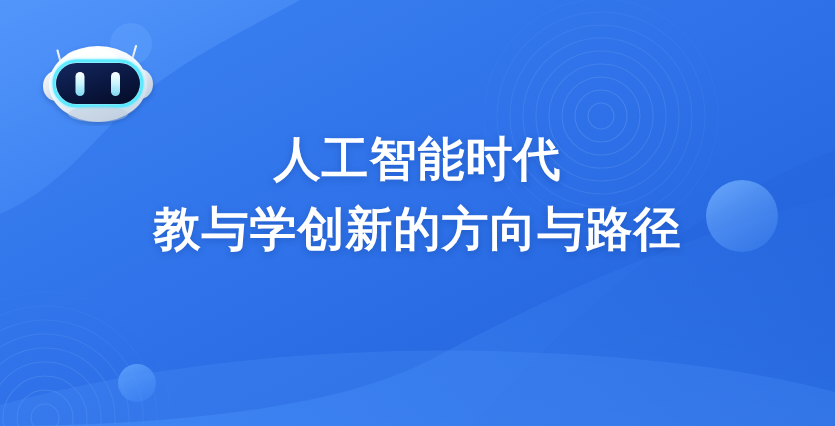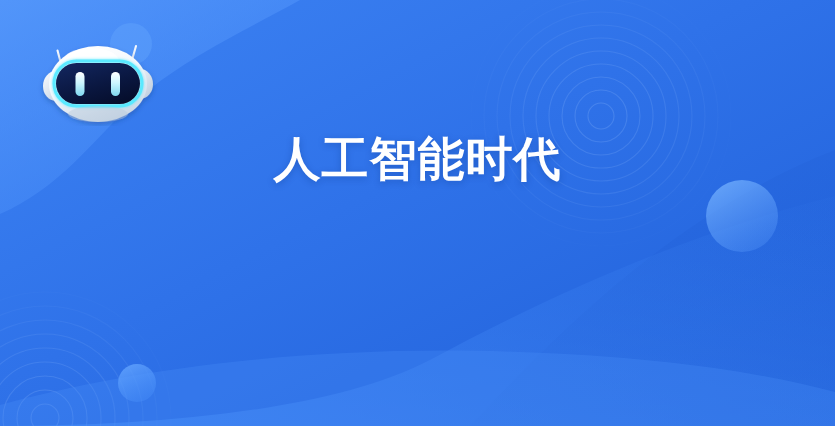--- a/index.html
+++ b/index.html
@@ -221,15 +221,16 @@
     <rect x="20" y="29" width="84" height="41" rx="20.5" fill="url(#visorGrad)"></rect>
 
     <rect x="39.5" y="38" width="9" height="24" rx="4.5" fill="url(#eyeGrad)"></rect>
     <rect x="75" y="38" width="9" height="24" rx="4.5" fill="url(#eyeGrad)"></rect>
 
     <ellipse cx="62" cy="80" rx="30" ry="8" fill="#b9c9dc" opacity="0.45"></ellipse>
   </svg>
 
   <div id="title-block">
     <div class="title-line" id="title-line-1">人工智能时代</div>
+    <div class="title-line" id="title-line-2">教与学创新的方向与路径</div>
   </div>
 
 </div>
 
 </body></html>

